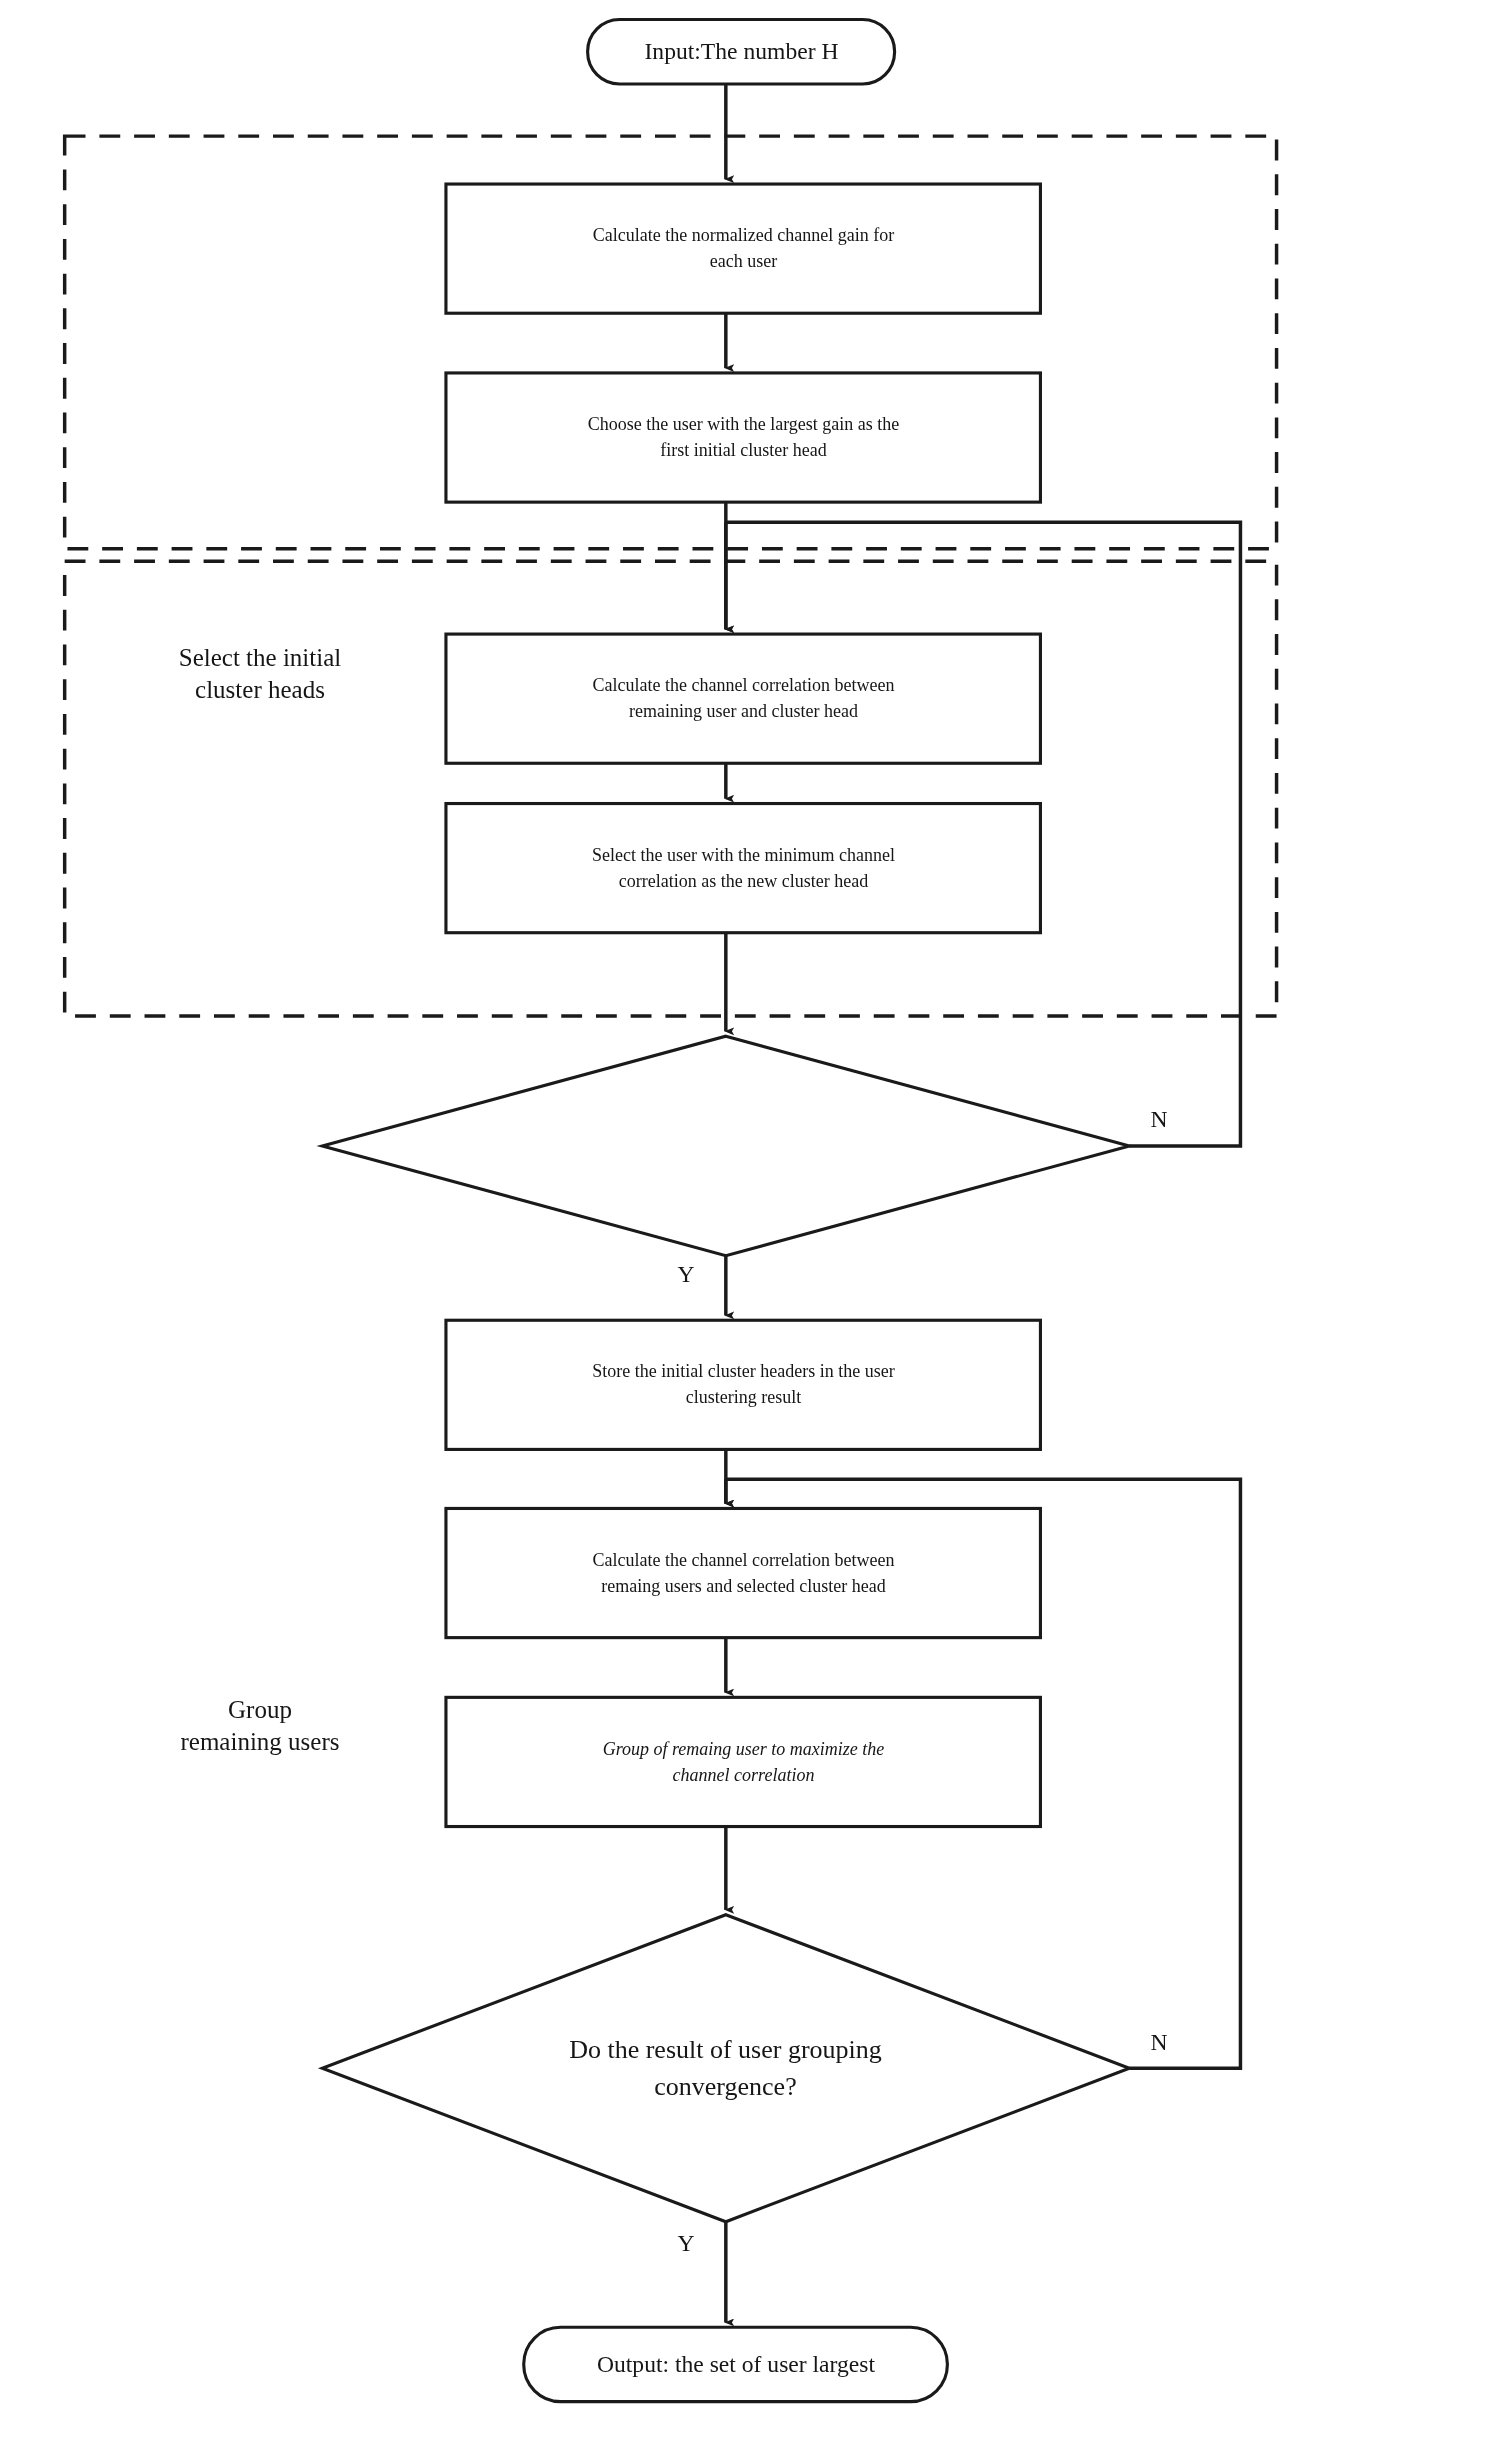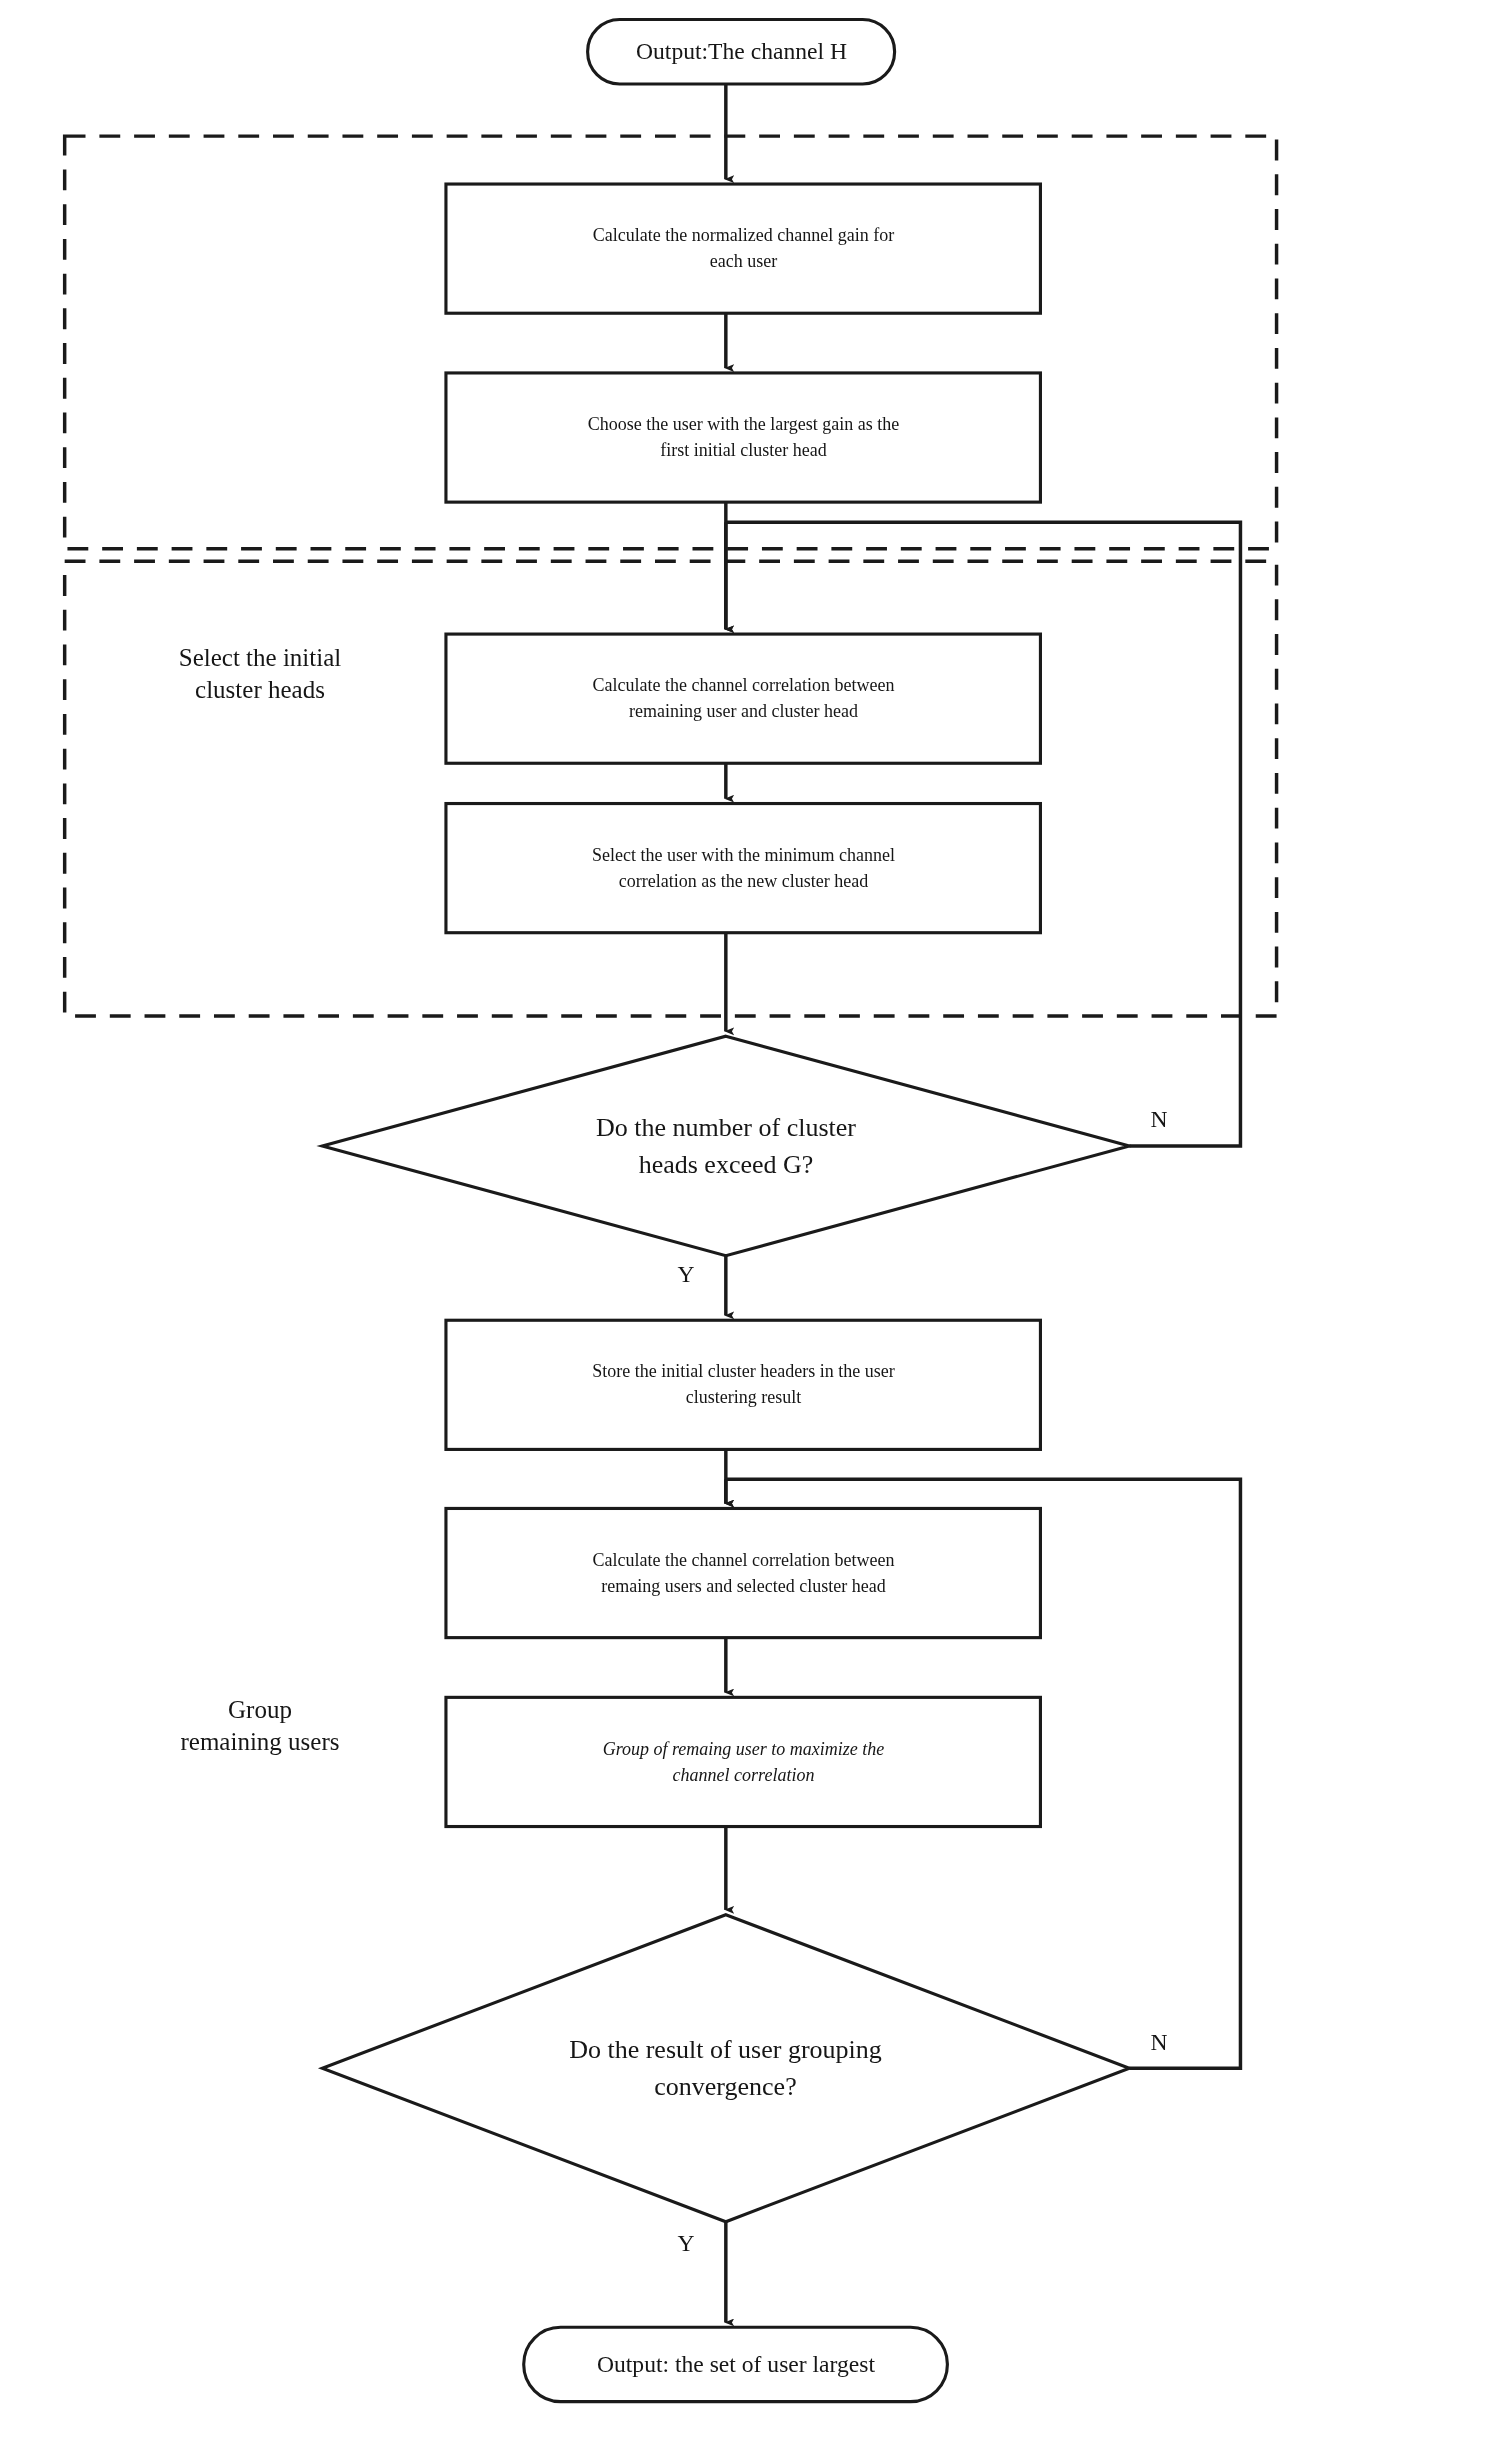--- a/index.html
+++ b/index.html
@@ -99,36 +99,34 @@
       <line x1="1045" y1="2358" x2="1045" y2="2437" marker-end="url(#arrowhead)"></line>
       <line x1="1045" y1="2630" x2="1045" y2="2750" marker-end="url(#arrowhead)"></line>
 
       <path d="M1626,2978 H1786 V2130 H1045"></path>
       <line x1="1045" y1="2130" x2="1045" y2="2165" marker-end="url(#arrowhead)"></line>
 
       <line x1="1045" y1="3199" x2="1045" y2="3344" marker-end="url(#arrowhead)"></line>
     </g>
   </svg>
 
-  <div class="node-text terminator-label" style="left:588px; top:19.4px; width:307px; height:65px;">Output:The channel H</div>
+  <div class="node-text terminator-label" style="left:588px; top:19.4px; width:307px; height:65px;">Input:The number H</div>
 
   <div class="node-text process-label" style="left:453px; top:184px; width:581px; height:129px;">Calculate the normalized channel gain for
 each user</div>
 
   <div class="node-text process-label" style="left:453px; top:373px; width:581px; height:129px;">Choose the user with the largest gain as the
 first initial cluster head</div>
 
   <div class="node-text process-label" style="left:453px; top:634px; width:581px; height:129px;">Calculate the channel correlation between
 remaining user and cluster head</div>
 
   <div class="node-text process-label" style="left:453px; top:804px; width:581px; height:129px;">Select the user with the minimum channel
 correlation as the new cluster head</div>
 
-  <div class="node-text decision-label" style="left:462px; top:1077px; width:528px; height:139px;">Do the number of cluster
-heads exceed G?</div>
 
   <div class="node-text process-label" style="left:453px; top:1320px; width:581px; height:129px;">Store the initial  cluster headers in the user
 clustering result</div>
 
   <div class="node-text process-label" style="left:453px; top:1509px; width:581px; height:129px;">Calculate the channel  correlation between
 remaing users and selected cluster head</div>
 
   <div class="node-text process-label" style="left:453px; top:1698px; width:581px; height:129px;font-style:italic;">Group of remaing user to maximize the
 channel correlation</div>
 

